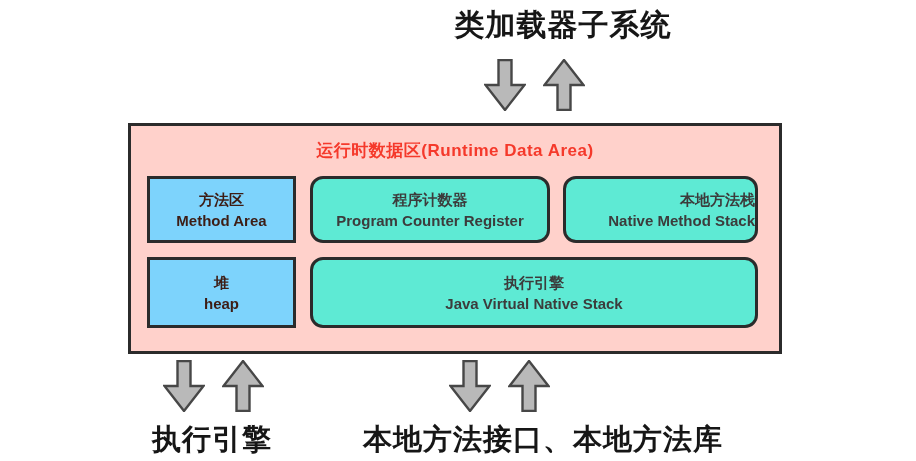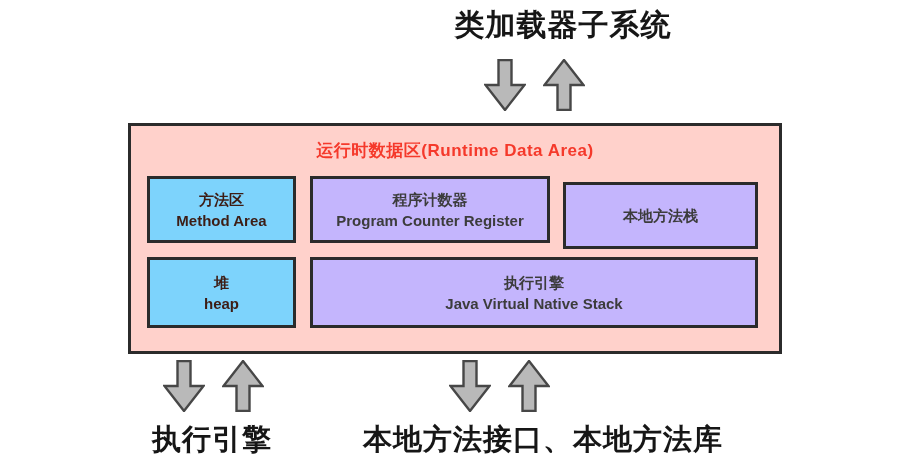--- a/index.html
+++ b/index.html
@@ -62,25 +62,25 @@
     display: flex;
     flex-direction: column;
     align-items: center;
     justify-content: center;
     text-align: center;
     font-weight: 700;
     font-size: 15px;
     line-height: 1.4;
   }
   .box.red  { background: #7dd3fc; color: #3d1d15; }
-  .box.gray { background: #c4b5fd; color: #3c3c3c; }
+  .box.gray { background: #5eead4; color: #3c3c3c; border-radius: 13px; }
 
   .box-method { left: 16px;  top: 50px;  width: 149px; height: 67px; }
   .box-pcr    { left: 179px; top: 50px;  width: 240px; height: 67px; }
-  .box-nms    { left: 432px; top: 56px;  width: 195px; height: 67px; }
+  .box-nms    { left: 432px; top: 50px;  width: 195px; height: 67px; align-items: flex-end; }
   .box-heap   { left: 16px;  top: 131px; width: 149px; height: 71px; }
   .box-jvms   { left: 179px; top: 131px; width: 448px; height: 71px; }
 
   .bottom-label {
     position: absolute;
     top: 420px;
     font-size: 29px;
     font-weight: 700;
     color: #161616;
     letter-spacing: 1px;
@@ -128,20 +128,21 @@
       <span>Method Area</span>
     </div>
 
     <div class="box gray box-pcr">
       <span>程序计数器</span>
       <span>Program Counter Register</span>
     </div>
 
     <div class="box gray box-nms">
       <span>本地方法栈</span>
+      <span>Native Method Stack</span>
     </div>
 
     <div class="box red box-heap">
       <span>堆</span>
       <span>heap</span>
     </div>
 
     <div class="box gray box-jvms">
       <span>执行引擎</span>
       <span>Java Virtual Native Stack</span>

